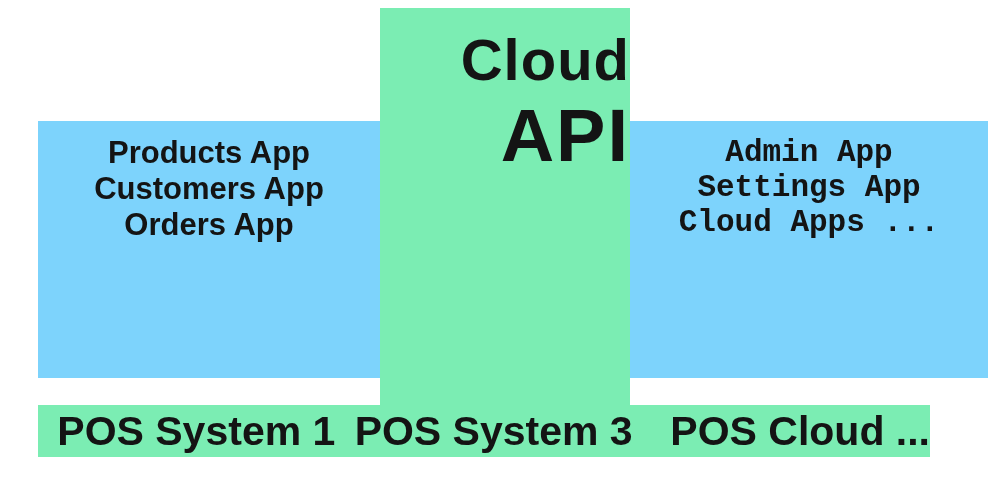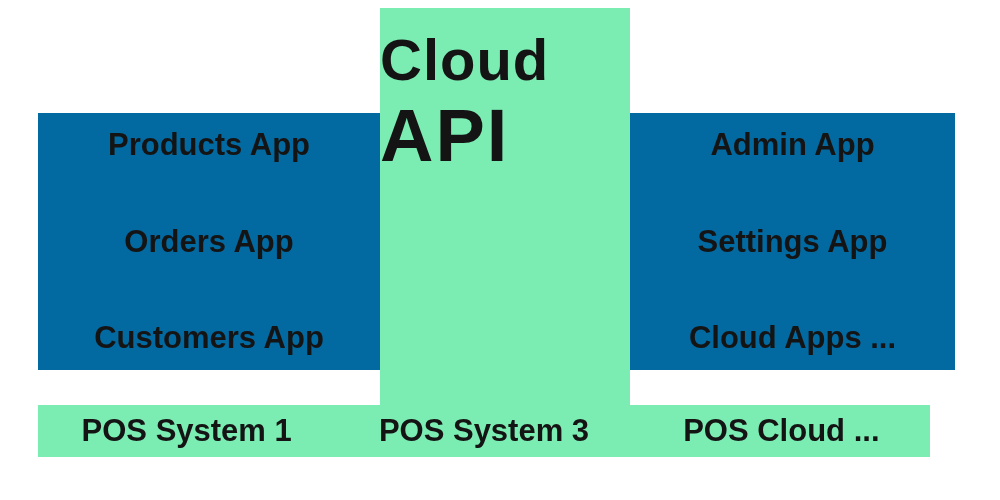--- a/index.html
+++ b/index.html
@@ -22,84 +22,85 @@
   }
   
   #center-column {
     left: 380px;
     top: 8px;
     width: 250px;
     height: 397px;
     background: #7bedb3;
     display: flex;
     flex-direction: column;
-    align-items: flex-start;
+    align-items: flex-end;
   }
   #cloud-label {
     margin-top: 18px;
     font-size: 58px;
     font-weight: 800;
     letter-spacing: 1px;
   }
   #api-label {
     font-size: 74px;
     font-weight: 800;
     letter-spacing: 2px;
   }
   
   .side-panel {
-    top: 113px;
+    top: 121px;
     height: 257px;
-    background: #0369a1;
+    background: #7dd3fc;
     display: flex;
     flex-direction: column;
-    justify-content: space-between;
+    justify-content: flex-start;
     align-items: center;
     padding: 14px 0;
   }
   #left-panel {
     left: 38px;
     width: 342px;
   }
   #right-panel {
     left: 630px;
-    width: 325px;
+    width: 358px;
+    font-family: Liberation Mono, monospace;
   }
   .app-item {
     font-size: 31px;
     font-weight: 800;
     white-space: nowrap;
   }
   
   #bottom-bar {
     left: 38px;
     top: 405px;
     width: 892px;
     height: 52px;
     background: #7bedb3;
     display: grid;
     grid-template-columns: 1fr 1fr 1fr;
     align-items: center;
   }
   .pos-item {
-    font-size: 31px;
+    font-size: 41px;
     font-weight: 800;
-    text-align: center;
+    text-align: right;
     white-space: nowrap;
   }
 </style>
 </head>
 <body>
 
 <div id="canvas">
 
   <div id="left-panel" class="block side-panel">
     <div class="app-item">Products App</div>
+    <div class="app-item">Customers App</div>
     <div class="app-item">Orders App</div>
-    <div class="app-item">Customers App</div>
   </div>
 
   <div id="right-panel" class="block side-panel">
     <div class="app-item">Admin App</div>
     <div class="app-item">Settings App</div>
     <div class="app-item">Cloud Apps ...</div>
   </div>
 
   <div id="center-column" class="block">
     <div id="cloud-label">Cloud</div>

